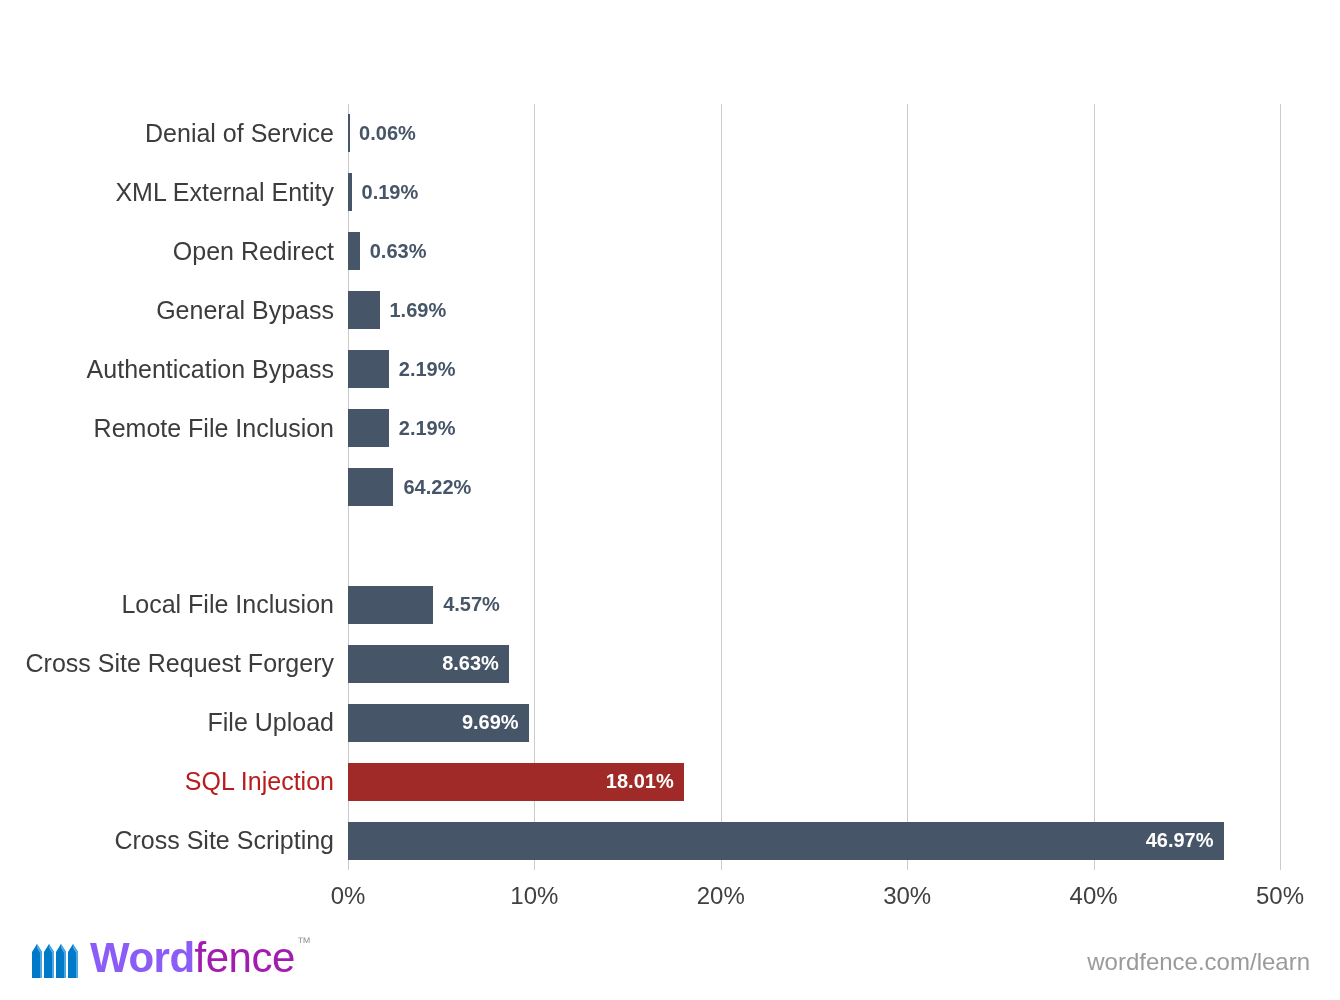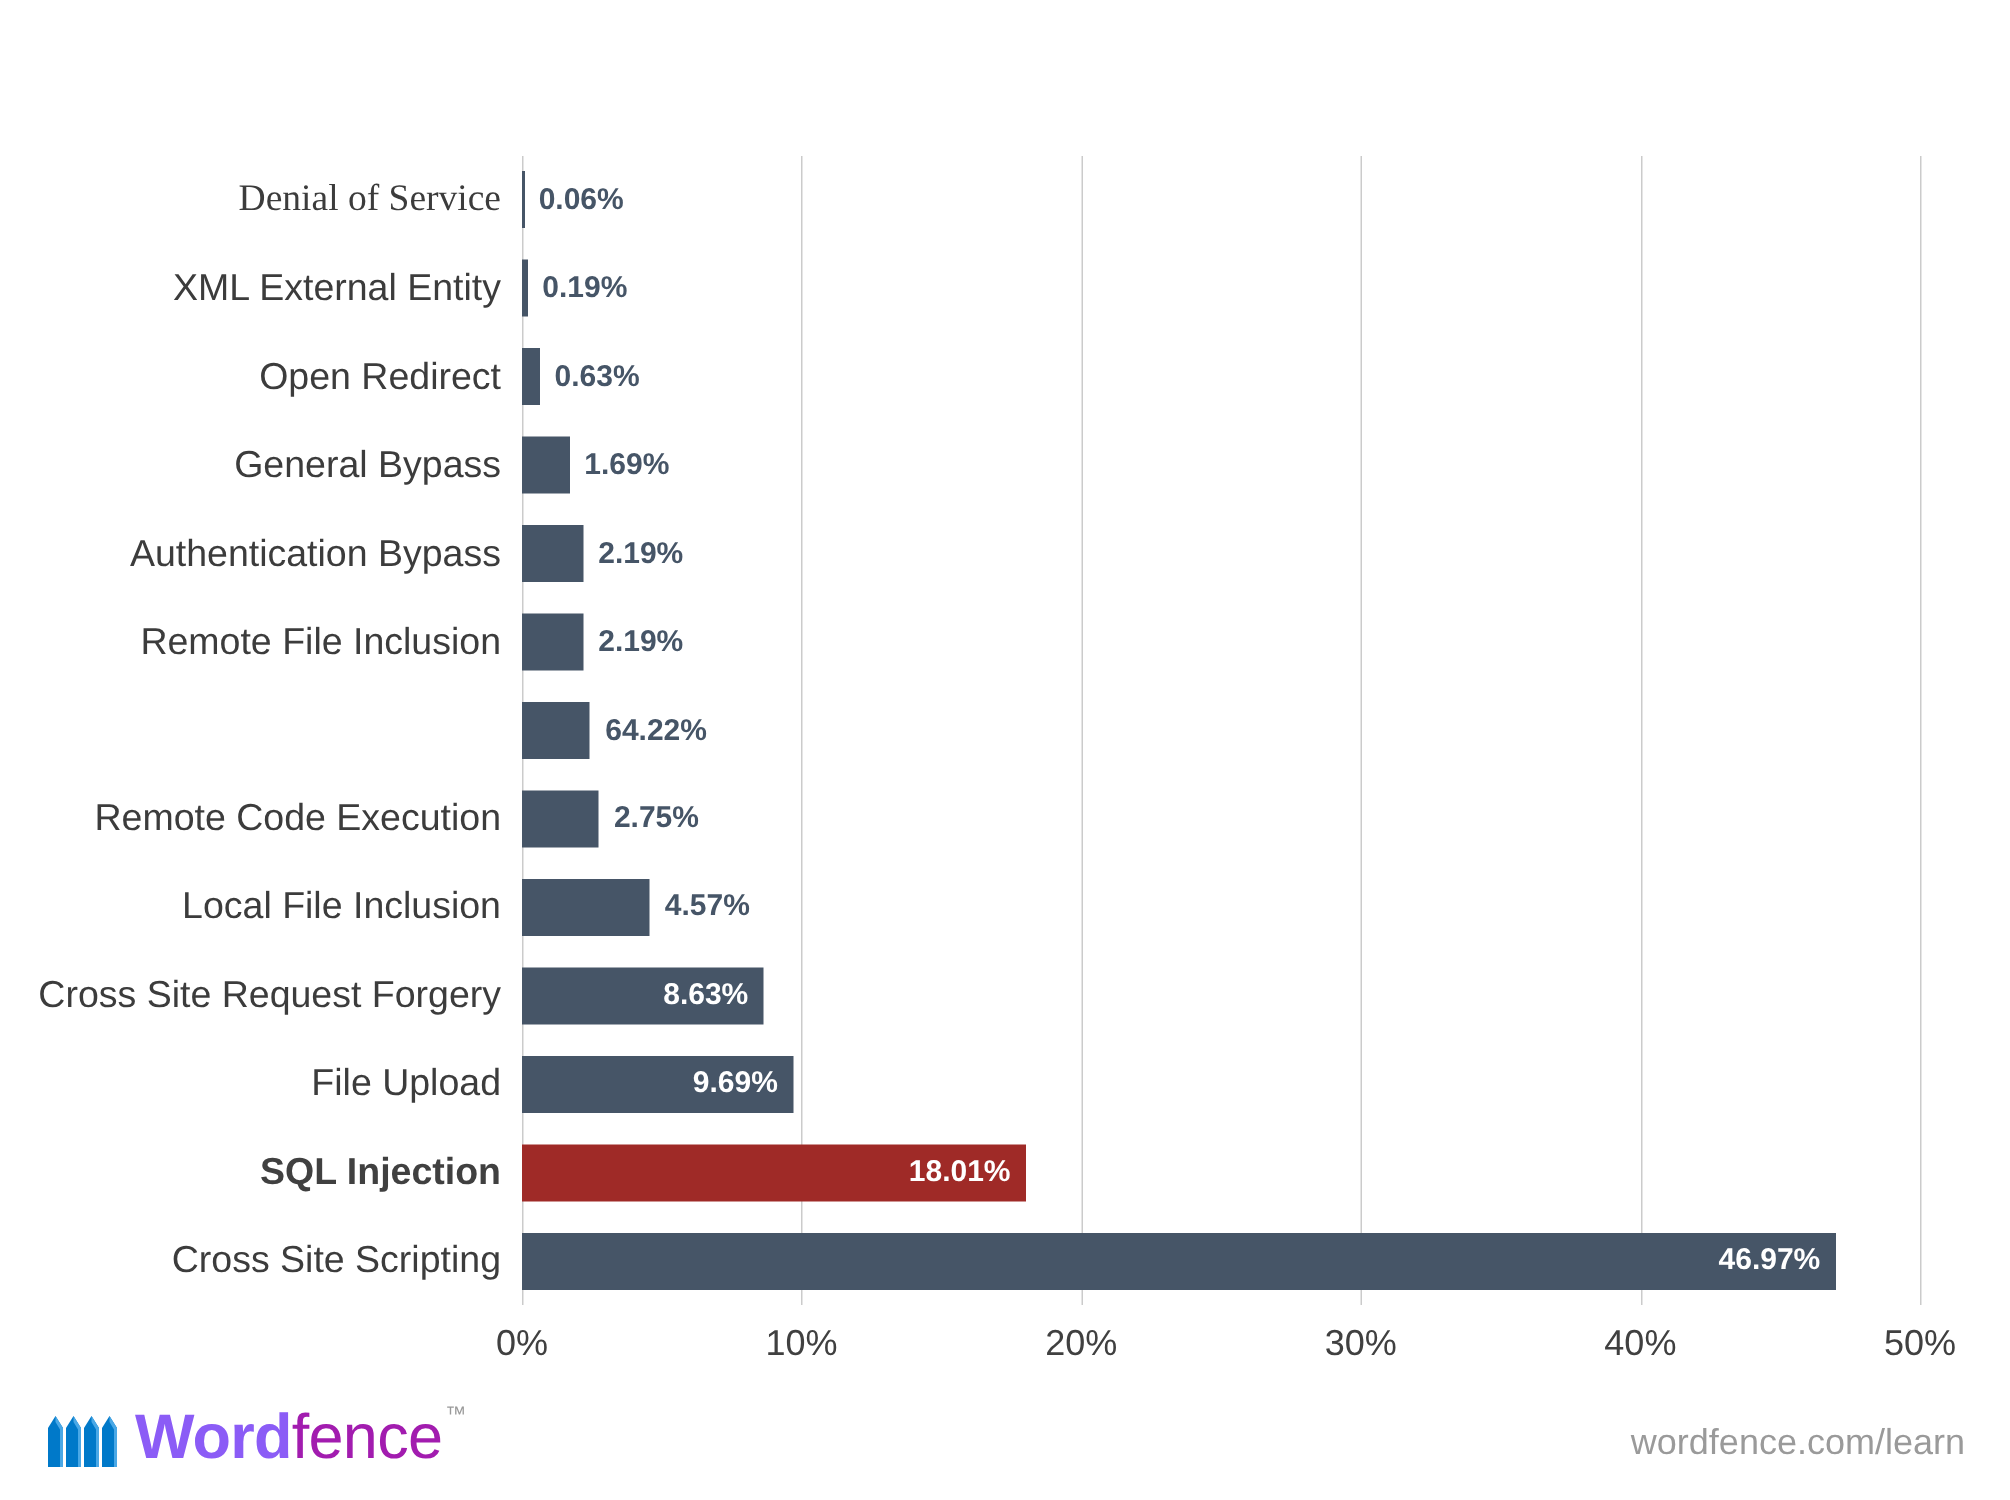--- a/index.html
+++ b/index.html
@@ -63,22 +63,22 @@
     padding-right: 14px;
     width: 330px;
     text-align: right;
     font-size: 25px;
     color: #3c3c3c;
     line-height: 58px;
     top: 0;
     white-space: nowrap;
   }
   .cat-label.highlight {
-    font-weight: 700;
-    color: #404040;
+    font-weight: 400;
+    color: #b91c1c;
   }
   .bar {
     position: absolute;
     top: 10px;
     height: 38px;
     left: 0;
     background: #465567;
   }
   .bar.highlight {
     background: #9f2a27;
@@ -129,21 +129,21 @@
       <div class="xtick" style="left: 186.4px;">10%</div>
       <div class="gridline" style="left: 372.8px;"></div>
       <div class="xtick" style="left: 372.8px;">20%</div>
       <div class="gridline" style="left: 559.2px;"></div>
       <div class="xtick" style="left: 559.2px;">30%</div>
       <div class="gridline" style="left: 745.6px;"></div>
       <div class="xtick" style="left: 745.6px; margin-top: 24px;">40%</div>
       <div class="gridline" style="left: 932px;"></div>
       <div class="xtick" style="left: 932px;">50%</div>
       <div class="row" style="top: 0px; height: 58.9231px;">
-        <div class="cat-label" style="line-height: 58.9231px; font-family: Liberation Serif, serif;">Denial of Service</div>
+        <div class="cat-label" style="line-height: 58.9231px;">Denial of Service</div>
         <div class="bar" style="width: 2px; top: 10.4615px;"></div>
         <div class="val-label outside" style="line-height: 58.9231px; left: 11.1184px;">0.06%</div>
       </div>
       <div class="row" style="top: 58.9231px; height: 58.9231px;">
         <div class="cat-label" style="line-height: 58.9231px;">XML External Entity</div>
         <div class="bar" style="width: 3.5416px; top: 10.4615px;"></div>
         <div class="val-label outside" style="line-height: 58.9231px; left: 13.5416px;">0.19%</div>
       </div>
       <div class="row" style="top: 117.846px; height: 58.9231px;">
         <div class="cat-label" style="line-height: 58.9231px;">Open Redirect</div>
@@ -161,25 +161,20 @@
         <div class="val-label outside" style="line-height: 58.9231px; left: 50.8216px;">2.19%</div>
       </div>
       <div class="row" style="top: 294.615px; height: 58.9231px;">
         <div class="cat-label" style="line-height: 58.9231px;">Remote File Inclusion</div>
         <div class="bar" style="width: 40.8216px; top: 10.4615px;"></div>
         <div class="val-label outside" style="line-height: 58.9231px; left: 50.8216px;">2.19%</div>
       </div>
       <div class="row" style="top: 353.538px; height: 58.9231px;">
         <div class="bar" style="width: 45.4816px; top: 10.4615px;"></div>
         <div class="val-label outside" style="line-height: 58.9231px; left: 55.4816px;">64.22%</div>
-      </div>
-      <div class="row" style="top: 412.462px; height: 58.9231px;">
-        <div class="cat-label" style="line-height: 58.9231px;">Remote Code Execution</div>
-        <div class="bar" style="width: 51.26px; top: 10.4615px;"></div>
-        <div class="val-label outside" style="line-height: 58.9231px; left: 61.26px;">2.75%</div>
       </div>
       <div class="row" style="top: 471.385px; height: 58.9231px;">
         <div class="cat-label" style="line-height: 58.9231px;">Local File Inclusion</div>
         <div class="bar" style="width: 85.1848px; top: 10.4615px;"></div>
         <div class="val-label outside" style="line-height: 58.9231px; left: 95.1848px;">4.57%</div>
       </div>
       <div class="row" style="top: 530.308px; height: 58.9231px;">
         <div class="cat-label" style="line-height: 58.9231px;">Cross Site Request Forgery</div>
         <div class="bar" style="width: 160.863px; top: 10.4615px;"></div>
         <div class="val-label inside" style="line-height: 58.9231px; left: 150.863px; transform: translateX(-100%);">8.63%</div>

